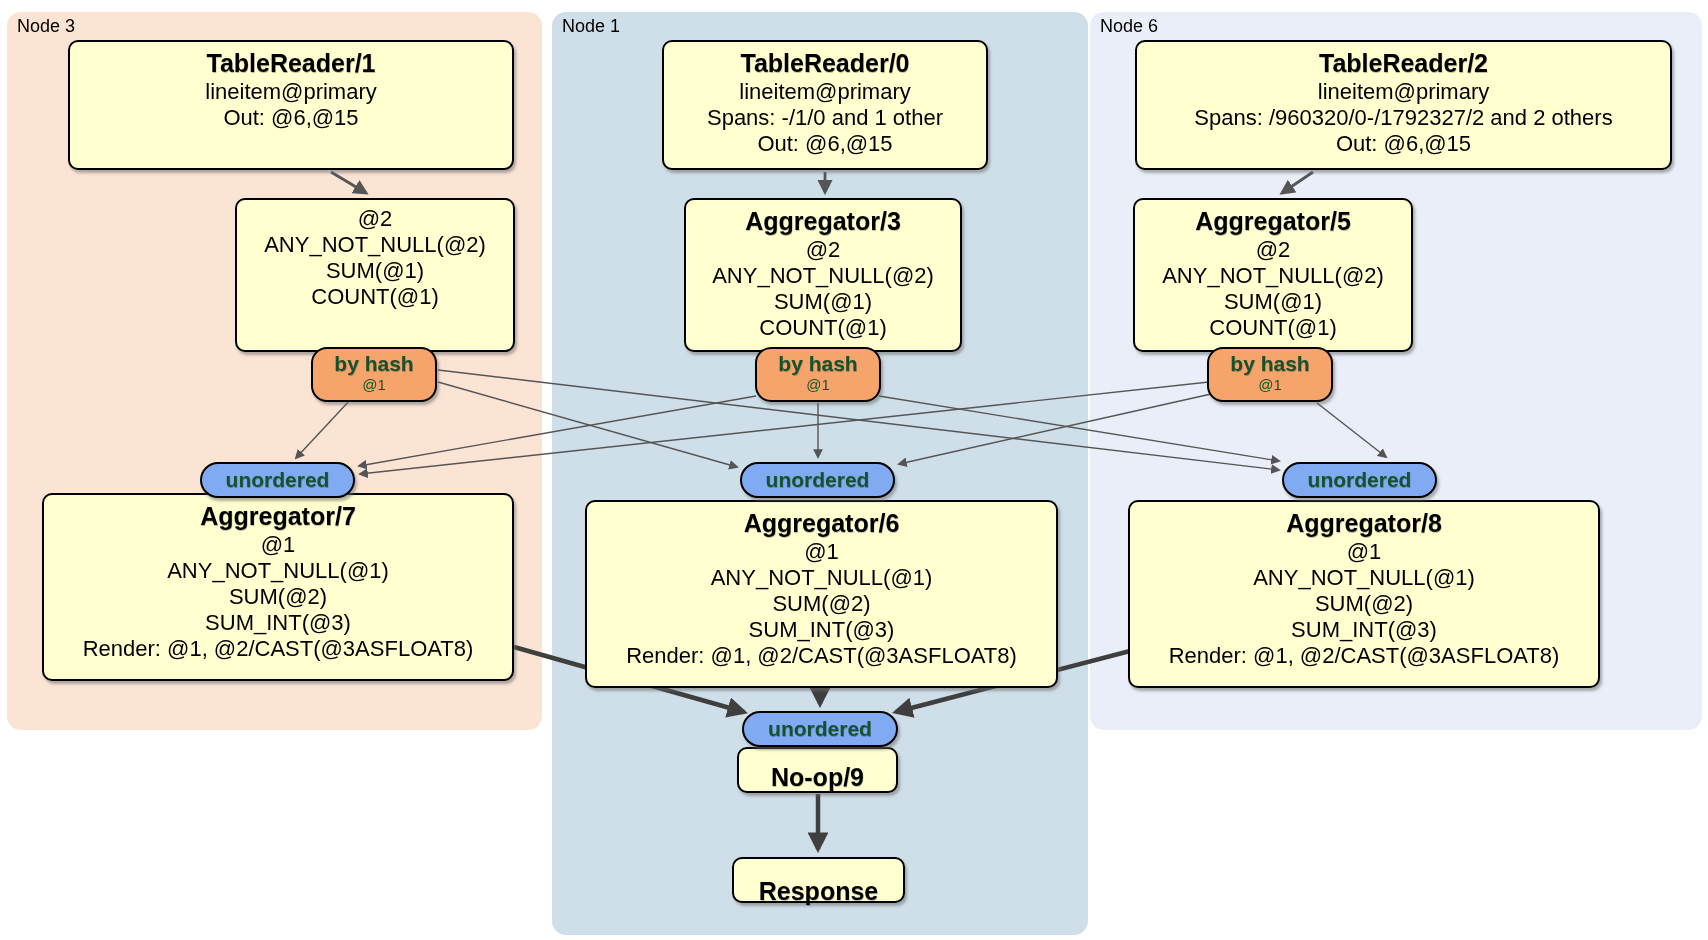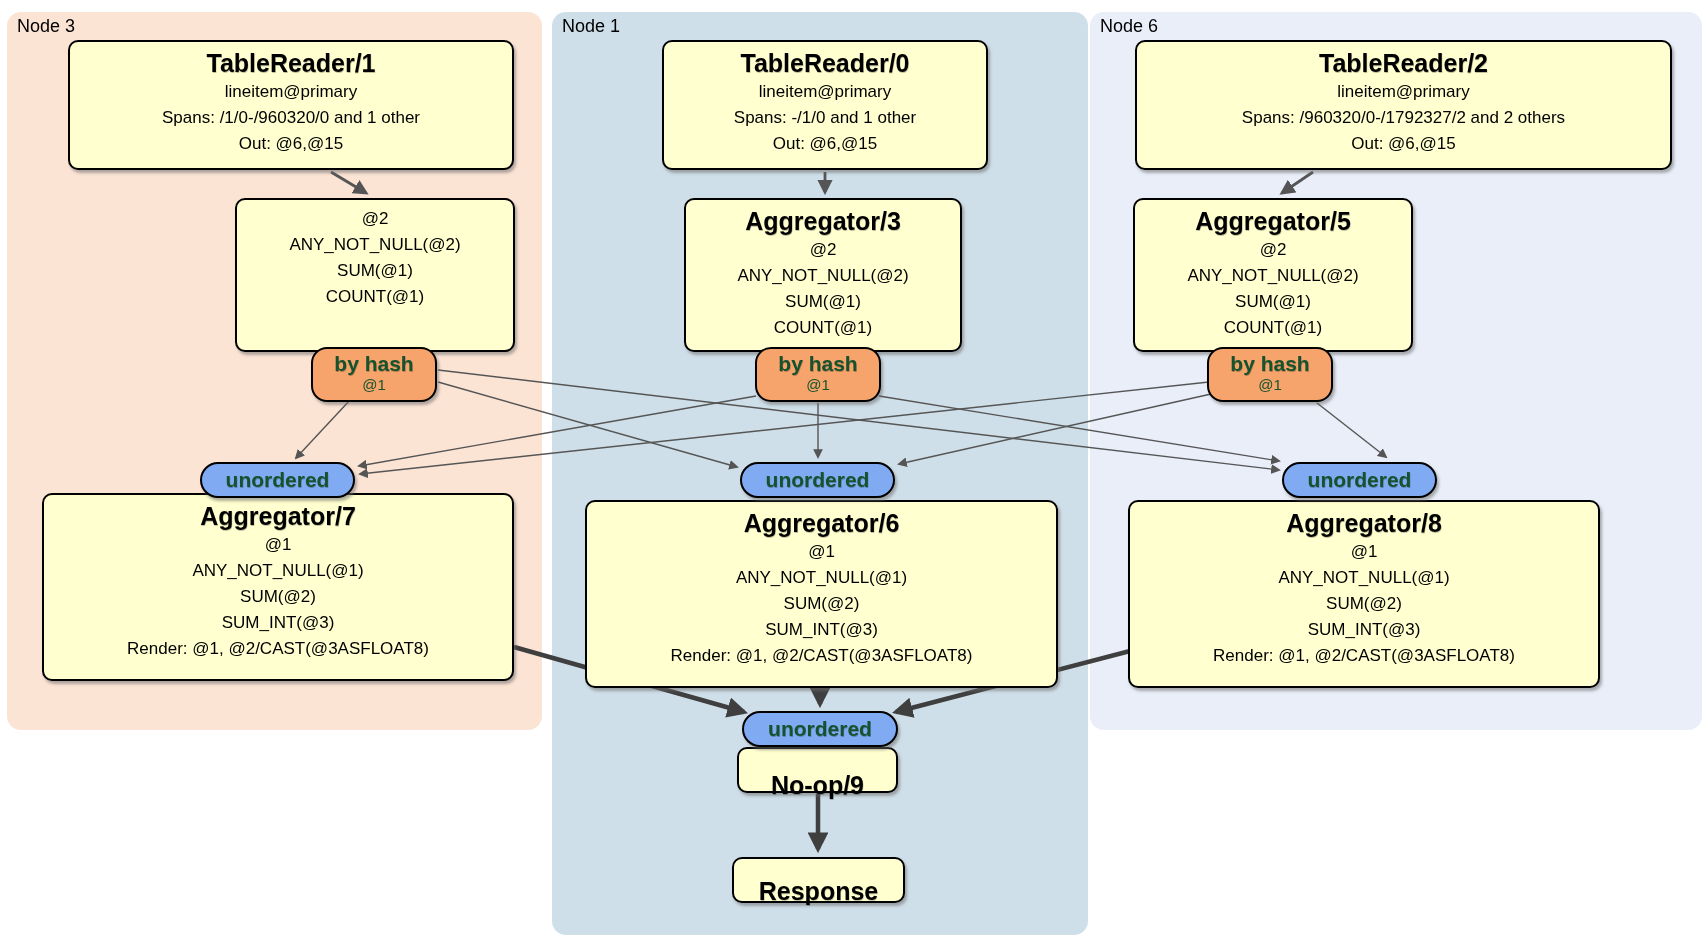--- a/index.html
+++ b/index.html
@@ -20,21 +20,21 @@
   .e-thin{stroke:var(--edge,#555555);stroke-width:1.4;fill:none;}
   .e-mid{stroke:var(--edge,#555555);stroke-width:2.8;fill:none;}
   .e-thick{stroke:var(--edge-thick,#3f3f3f);stroke-width:4.5;fill:none;}
   .pbox{
     position:absolute;z-index:3;background:var(--box-bg,#ffffcf);
     border:2px solid #000;border-radius:10px;text-align:center;
     box-shadow:2px 3px 3px rgba(110,110,110,0.55);
     box-sizing:border-box;padding-top:6px;color:#000;
   }
   .pt{font-size:25px;font-weight:bold;line-height:31px;text-shadow:0.5px 0.5px 0 rgba(0,0,0,0.25);}
-  .pl{font-size:17px;line-height:26px;}
+  .pl{font-size:22px;line-height:26px;}
   .single .pt{line-height:40px;}
   .badge{
     position:absolute;z-index:4;border:2px solid #000;text-align:center;
     box-sizing:border-box;box-shadow:2px 3px 3px rgba(110,110,110,0.55);color:#14532d;
   }
   .router{
     background:var(--router-bg,#f6a46b);border-radius:16px;padding-top:3px;
   }
   .router-label{font-size:21px;font-weight:bold;line-height:24px;text-shadow:0.5px 0.5px 0 rgba(0,0,0,0.25);}
   .router-key{font-size:15px;line-height:17px;}
@@ -88,21 +88,20 @@
     <line class="e-thick" x1="514" y1="647" x2="744" y2="712" marker-end="url(#m-thick)"></line>
     <line class="e-thick" x1="820" y1="689" x2="820" y2="704" marker-end="url(#m-thick)"></line>
     <line class="e-thick" x1="1130" y1="651" x2="896" y2="712" marker-end="url(#m-thick)"></line>
 
     <line class="e-thick" x1="818" y1="794" x2="818" y2="849" marker-end="url(#m-thick)"></line>
   </svg>
 
   <div class="pbox" style="left:68px;top:40px;width:446px;height:130px">
     <div class="pt">TableReader/1</div>
     <div class="pl">lineitem@primary</div>
-    <div class="pl">Spans: /1/0-/960320/0 and 1 other</div>
     <div class="pl">Out: @6,@15</div>
   </div>
 
   <div class="pbox" style="left:235px;top:198px;width:280px;height:154px">
     <div class="pl">@2</div>
     <div class="pl">ANY_NOT_NULL(@2)</div>
     <div class="pl">SUM(@1)</div>
     <div class="pl">COUNT(@1)</div>
   </div>
 
@@ -148,21 +147,21 @@
     <div class="pt">Aggregator/6</div>
     <div class="pl">@1</div>
     <div class="pl">ANY_NOT_NULL(@1)</div>
     <div class="pl">SUM(@2)</div>
     <div class="pl">SUM_INT(@3)</div>
     <div class="pl">Render: @1, @2/CAST(@3ASFLOAT8)</div>
   </div>
 
   <div class="badge sync" style="left:742px;top:711px;width:156px;height:36px">unordered</div>
 
-  <div class="pbox single" style="left:737px;top:747px;width:161px;height:46px;padding-top:16px">
+  <div class="pbox single" style="left:737px;top:747px;width:161px;height:46px;padding-top:8px">
     <div class="pt">No-op/9</div>
   </div>
 
   <div class="pbox single" style="left:732px;top:857px;width:173px;height:46px;padding-top:12px">
     <div class="pt">Response</div>
   </div>
 
   <div class="pbox" style="left:1135px;top:40px;width:537px;height:130px">
     <div class="pt">TableReader/2</div>
     <div class="pl">lineitem@primary</div>

